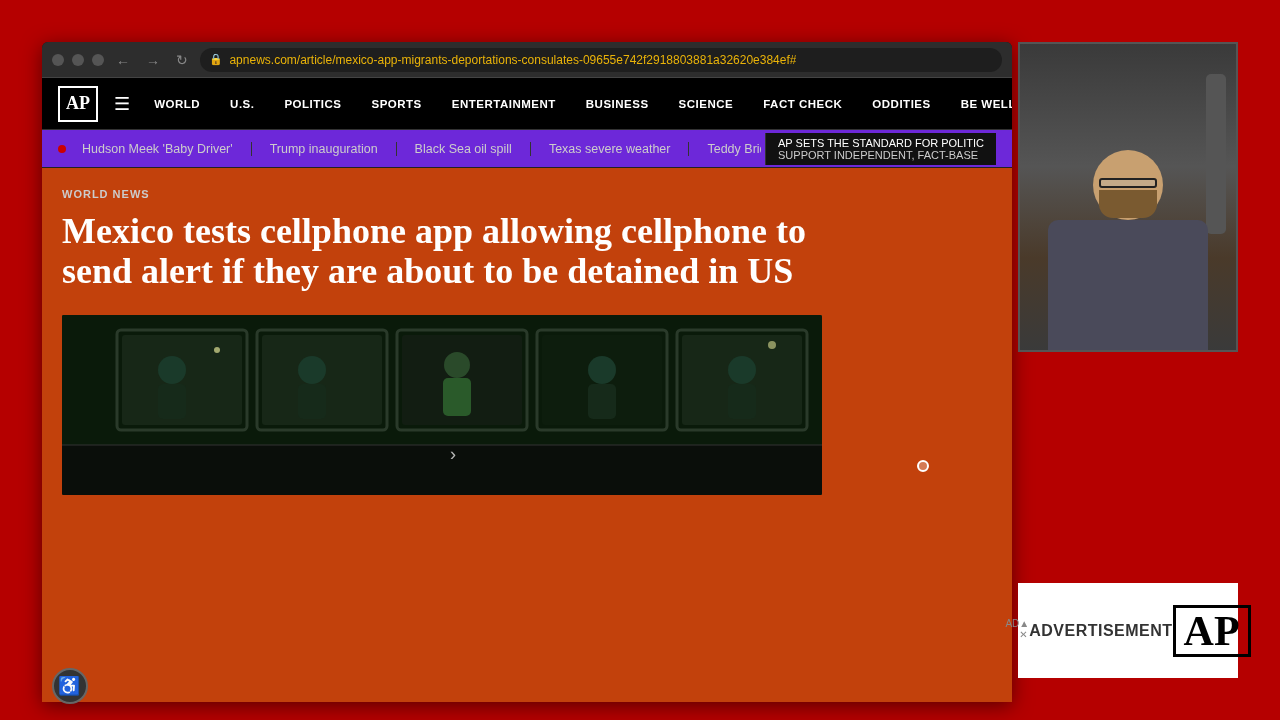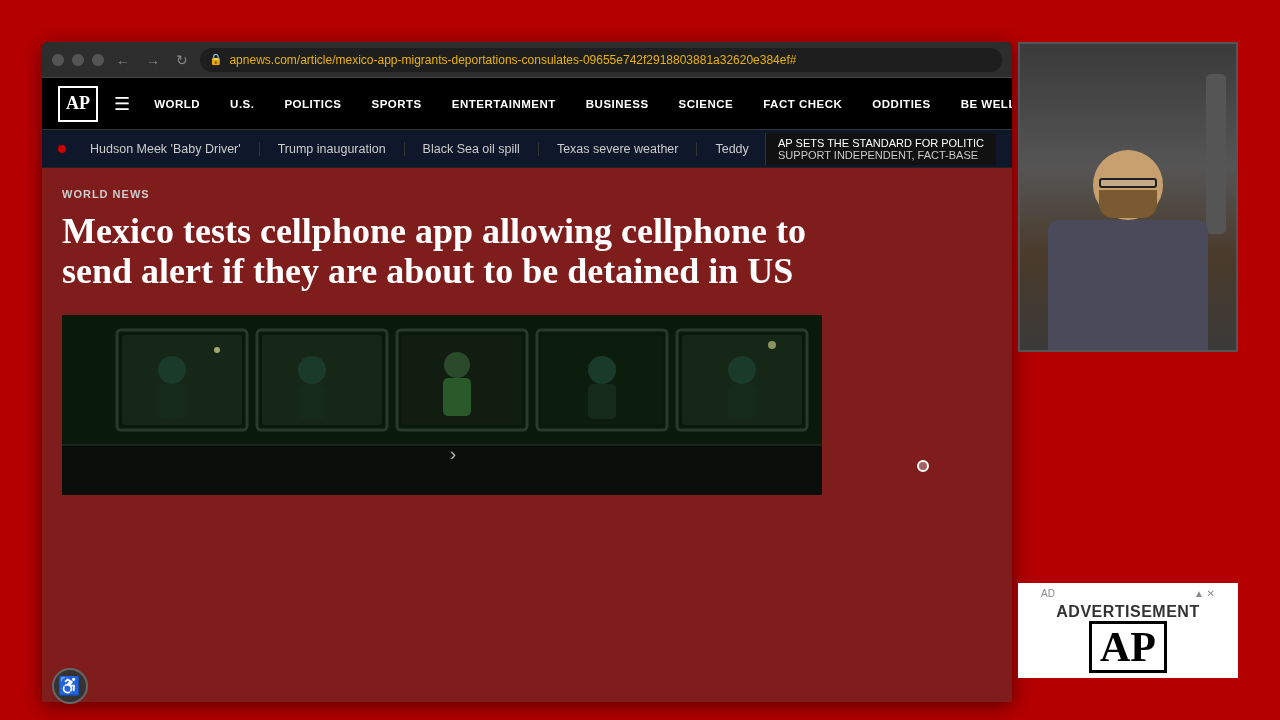--- a/index.html
+++ b/index.html
@@ -142,27 +142,27 @@
       font-weight: 700;
       padding: 0 8px;
       letter-spacing: 0.5px;
       white-space: nowrap;
       cursor: pointer;
       text-transform: uppercase;
     }
 
     
     .ap-ticker {
-      background: #0f172a;
+      background: #6d28d9;
       display: flex;
       align-items: center;
       padding: 0 16px;
       height: 38px;
       border-bottom: 1px solid #222;
-      gap: 12px;
+      gap: 4px;
       overflow: hidden;
       justify-content: flex-end;
     }
 
     .ticker-dot {
       width: 8px;
       height: 8px;
       border-radius: 50%;
       background: #cc0000;
       margin-right: 12px;
@@ -203,21 +203,21 @@
       font-weight: 400;
       color: #fff;
       margin-top: 20px;
     }
 
     
     .ap-main {
       flex: 1;
       display: flex;
       flex-direction: column;
-      background: #7f1d1d;
+      background: #c2410c;
       padding: 20px 20px 0 20px;
       overflow: hidden;
     }
 
     .section-label {
       color: #ccc;
       font-size: 11px;
       font-weight: 700;
       letter-spacing: 1px;
       text-transform: uppercase;
@@ -310,24 +310,24 @@
 
     
     .ad-section {
       position: absolute;
       bottom: 42px;
       right: 42px;
       width: 220px;
       height: 95px;
       background: #fff;
       display: flex;
-      flex-direction: column;
+      flex-direction: row;
       align-items: center;
       justify-content: center;
-      padding: 23px;
+      padding: 0;
     }
 
     .ad-header {
       display: flex;
       justify-content: space-between;
       width: 100%;
       margin-bottom: 4px;
     }
 
     .ad-label {

